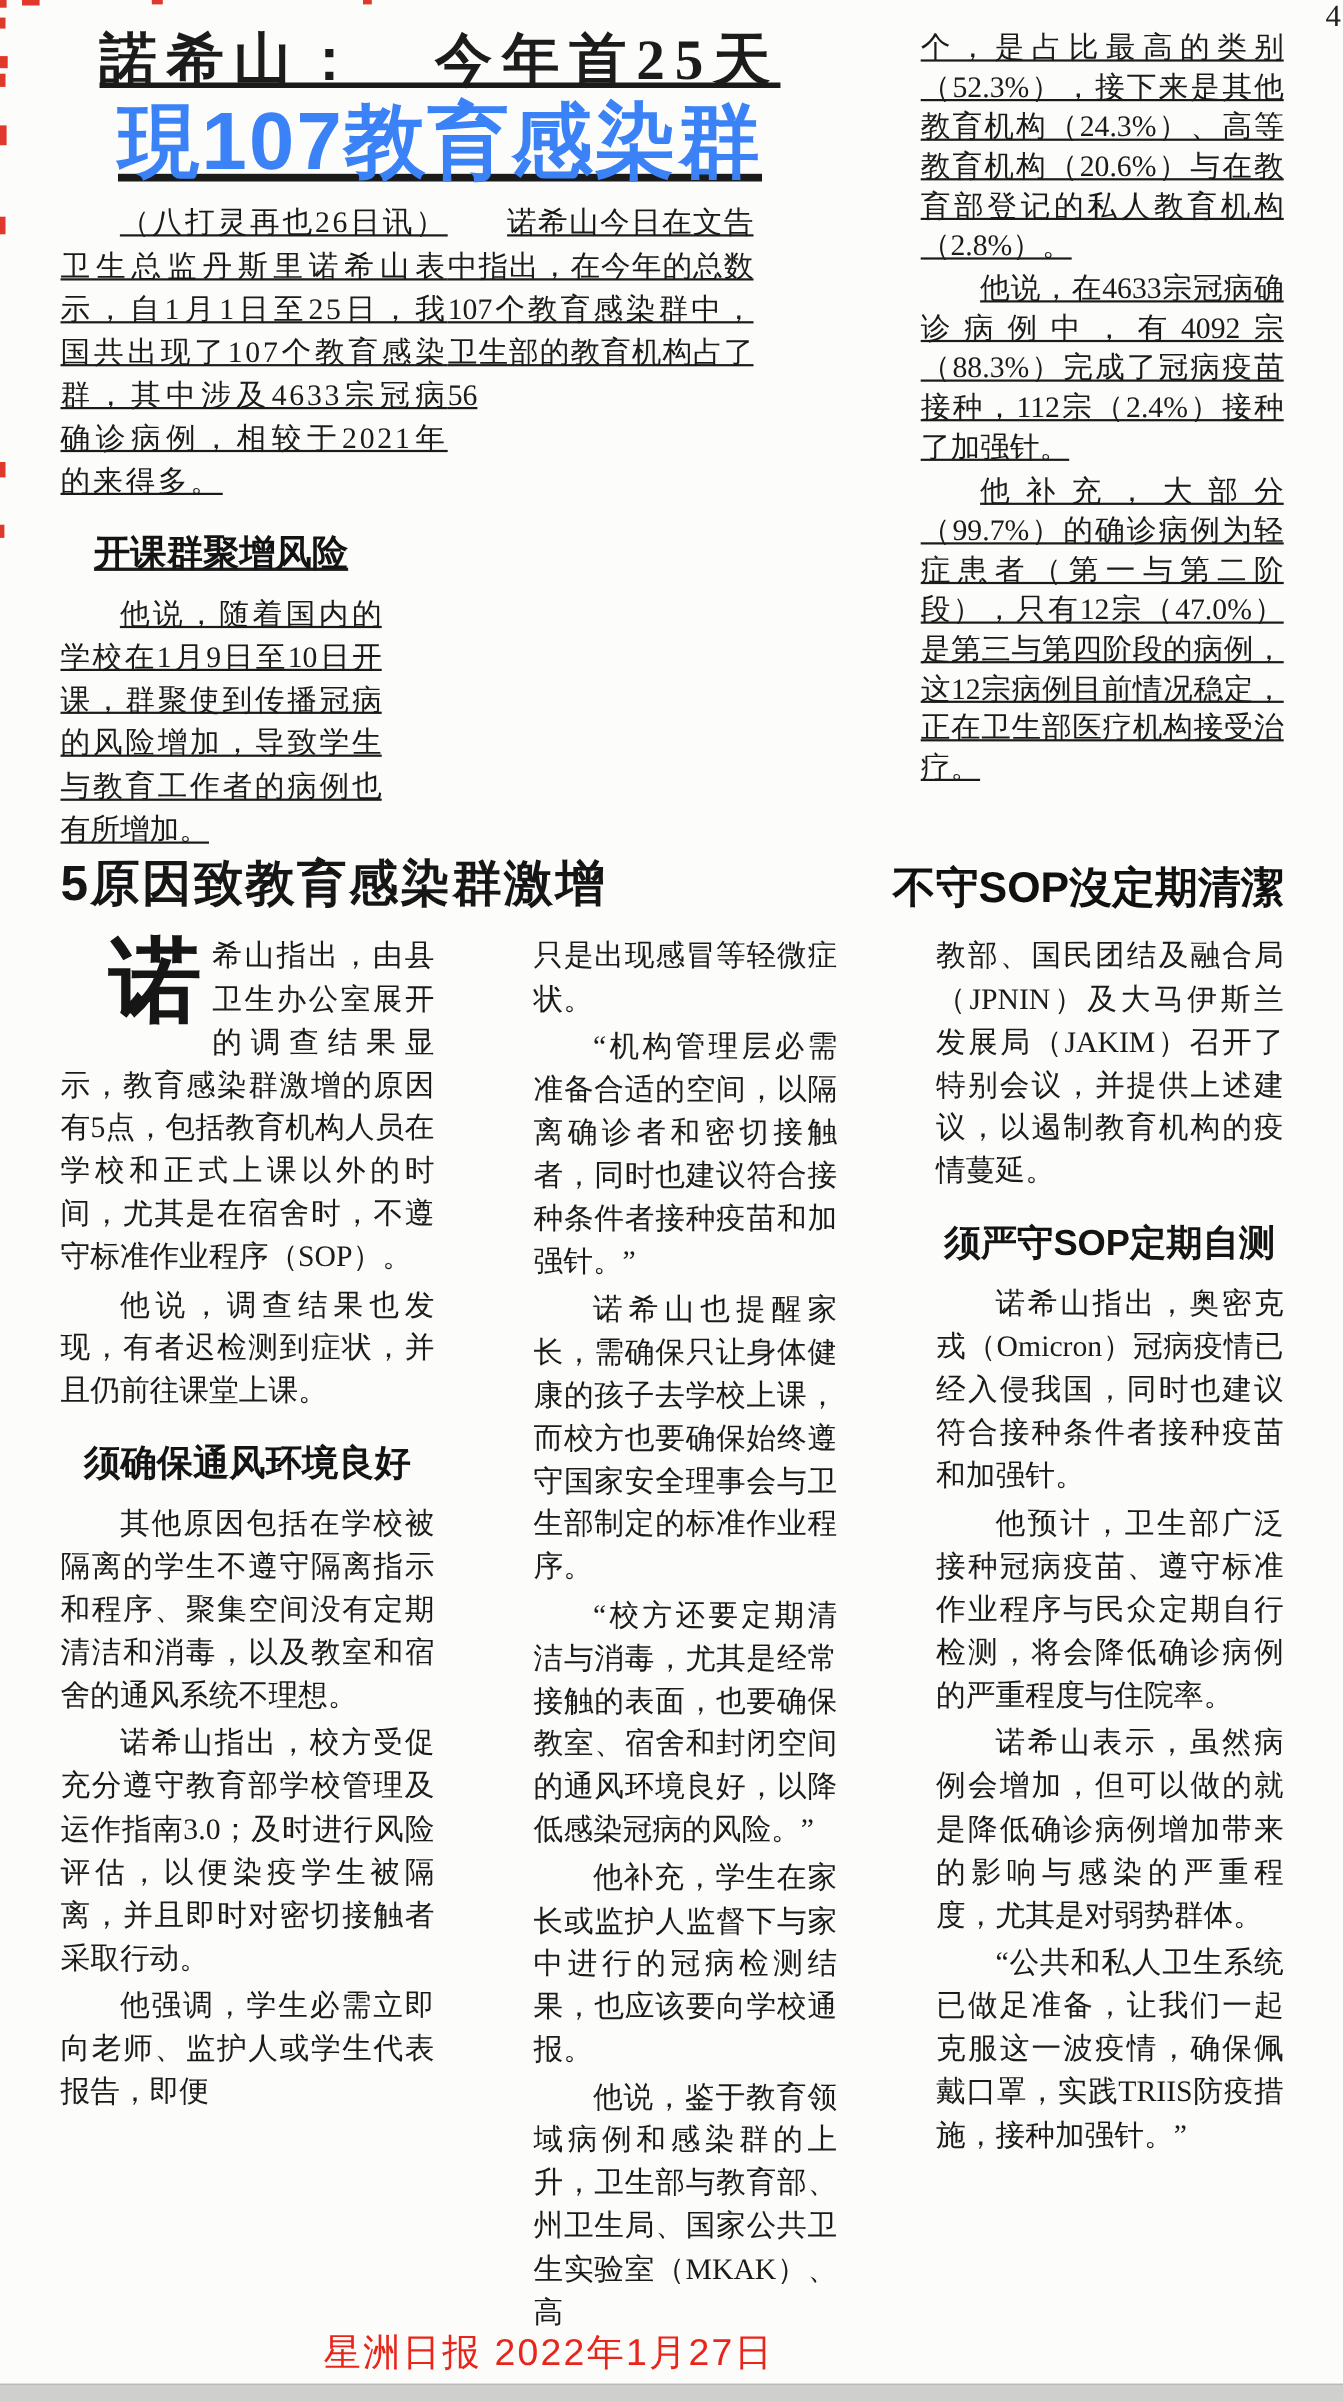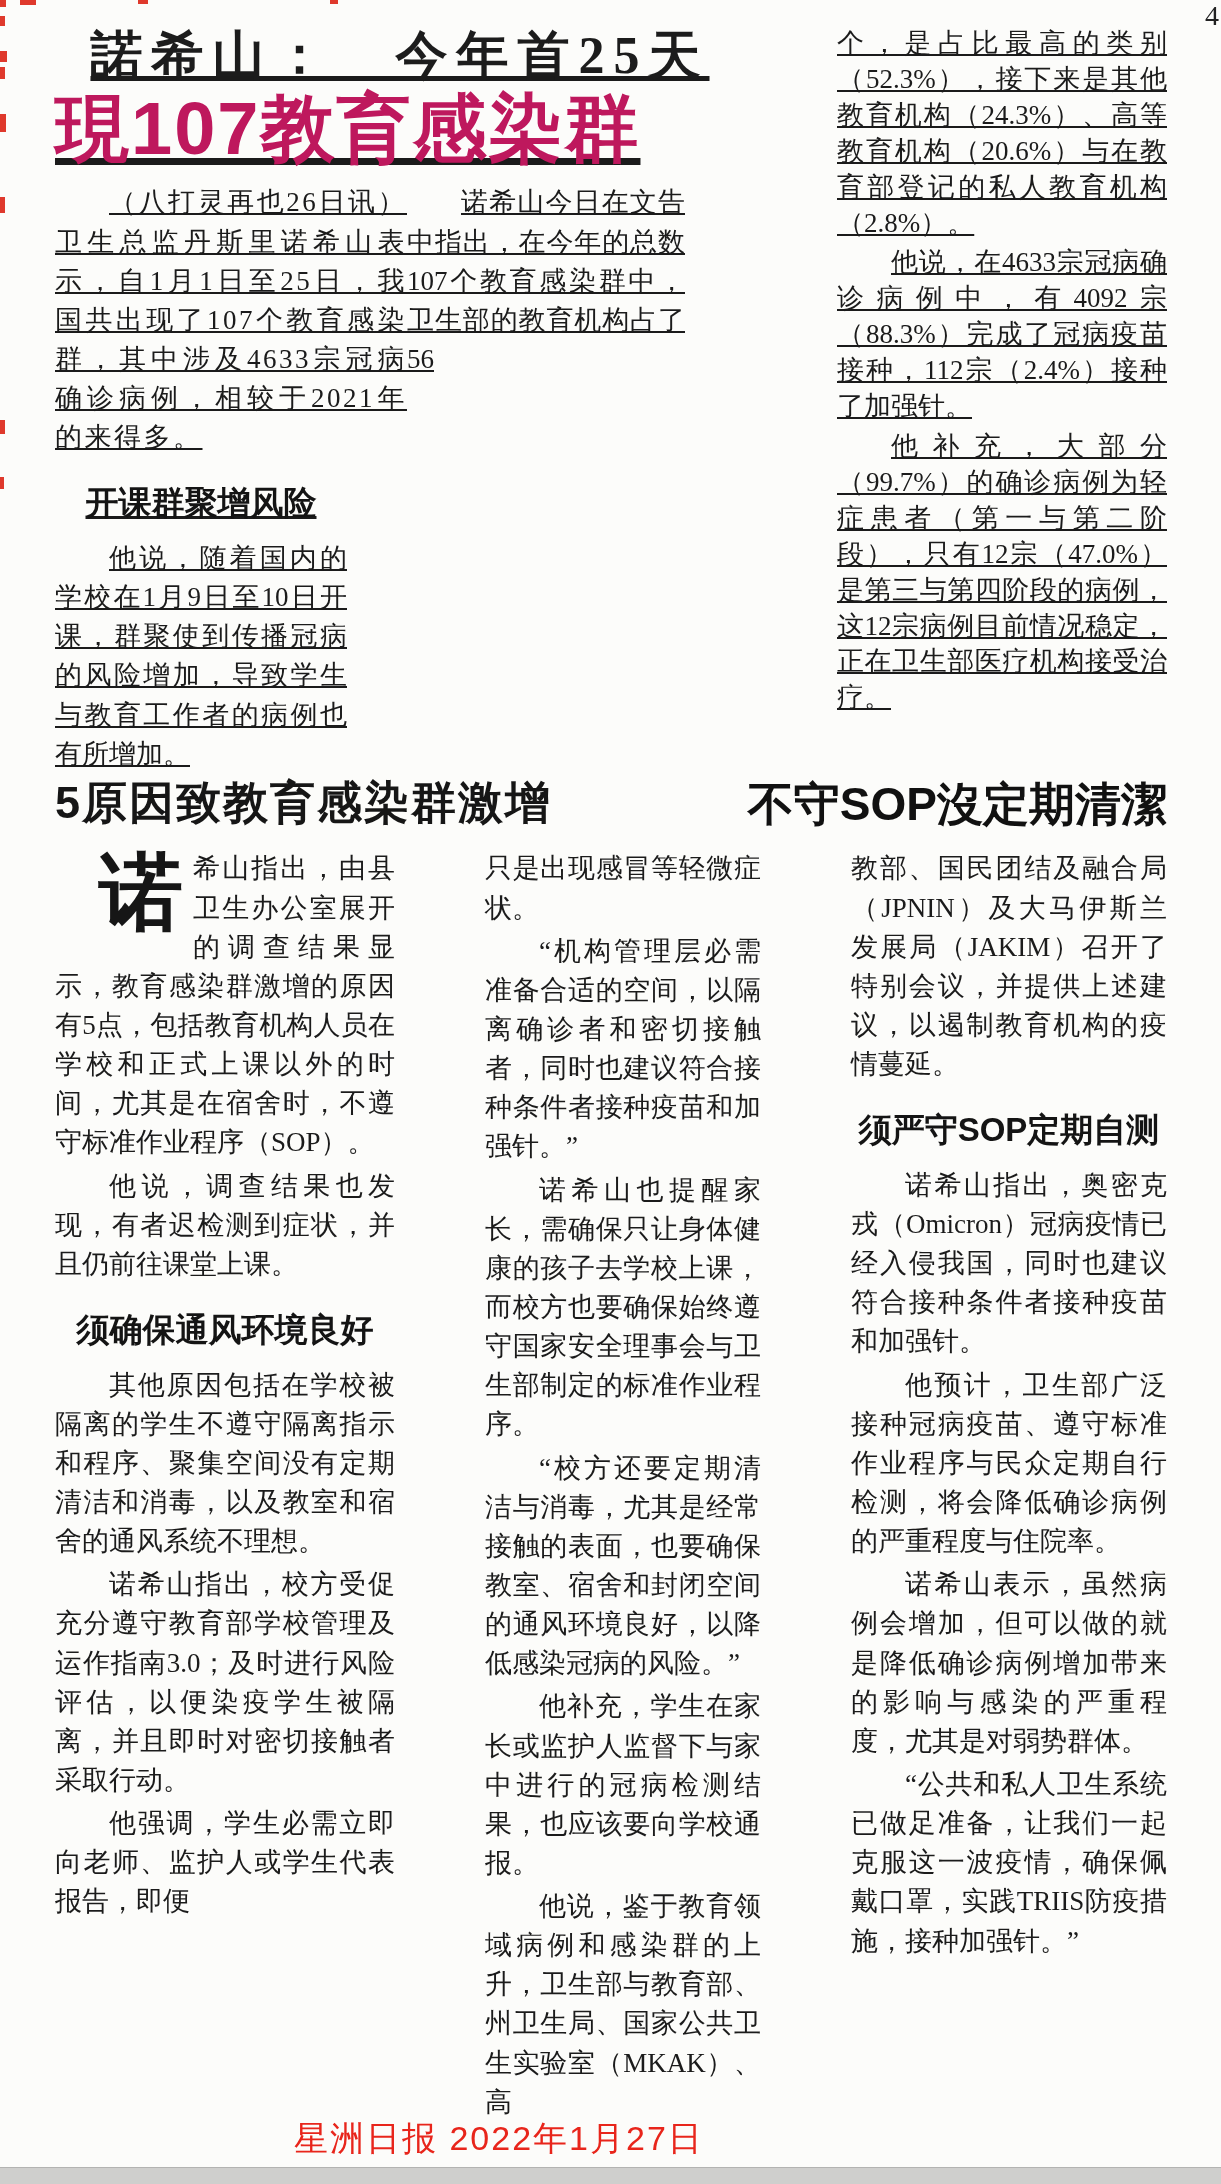--- a/index.html
+++ b/index.html
@@ -12,21 +12,21 @@
 
   
   .a1{display:flex;text-decoration:underline;}
   .a1-left{width:690px;}
   .a1-head1{
     font-size:52px;font-weight:700;letter-spacing:9px;text-align:center;
     color:#1c1c1c;margin:0 0 4px 0;white-space:nowrap;line-height:1.15;
   }
   .a1-head2{
     font-family:"Liberation Sans","DejaVu Sans",sans-serif;
-    font-size:74px;font-weight:900;color:#be185d;
+    font-size:74px;font-weight:900;color:#3b82f6;text-align:center;
     margin:0;letter-spacing:2px;line-height:1.05;white-space:nowrap;
   }
   .a1-cols{display:flex;margin-top:16px;}
   .a1-col1{width:352px;}
   .a1-col2{width:278px;}
   .a1-col3{width:330px;margin-left:auto;}
 
   p.body-p{font-size:27px;line-height:1.45;margin:0;text-align:justify;text-justify:inter-character;}
   p.body-p + p.body-p{margin-top:4px;}
   .indent{text-indent:2em;}
@@ -42,21 +42,21 @@
 
   
   .a2-heads{display:flex;align-items:flex-end;margin-top:4px;}
   .a2-head-left{
     font-family:"Liberation Sans","DejaVu Sans",sans-serif;
     font-size:45px;font-weight:700;color:#161616;letter-spacing:2px;
     line-height:1.1;white-space:nowrap;
   }
   .a2-head-right{
     font-family:"Liberation Sans","DejaVu Sans",sans-serif;
-    font-size:46px;font-weight:900;color:#111;margin-left:auto;
+    font-size:39px;font-weight:900;color:#111;margin-left:auto;
     line-height:1.0;white-space:nowrap;letter-spacing:0;
   }
   .a2-cols{display:flex;justify-content:space-between;margin-top:22px;}
   .a2-col1{width:340px;}
   .a2-col2{width:276px;}
   .a2-col3{width:316px;}
   .dropcap{
     float:left;font-size:84px;line-height:0.85;font-weight:700;
     margin:8px 10px 0 44px;color:#161616;
   }

